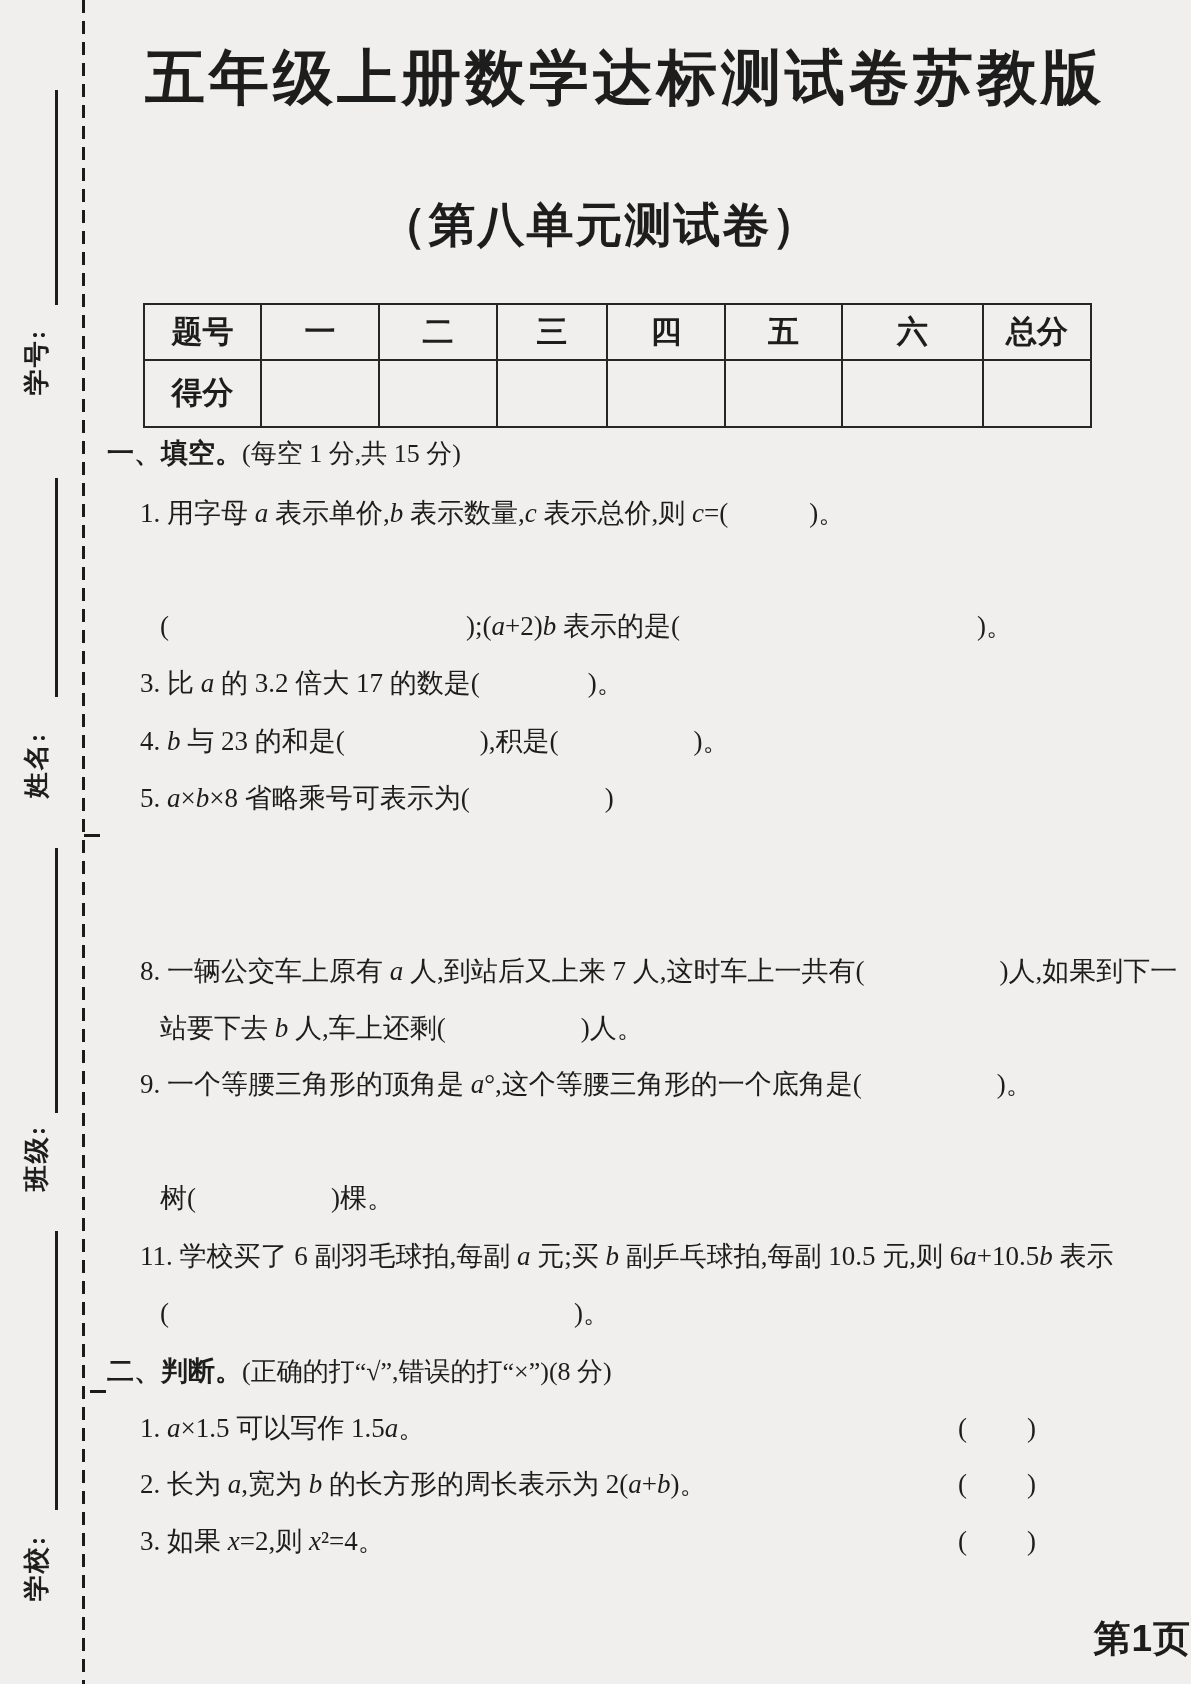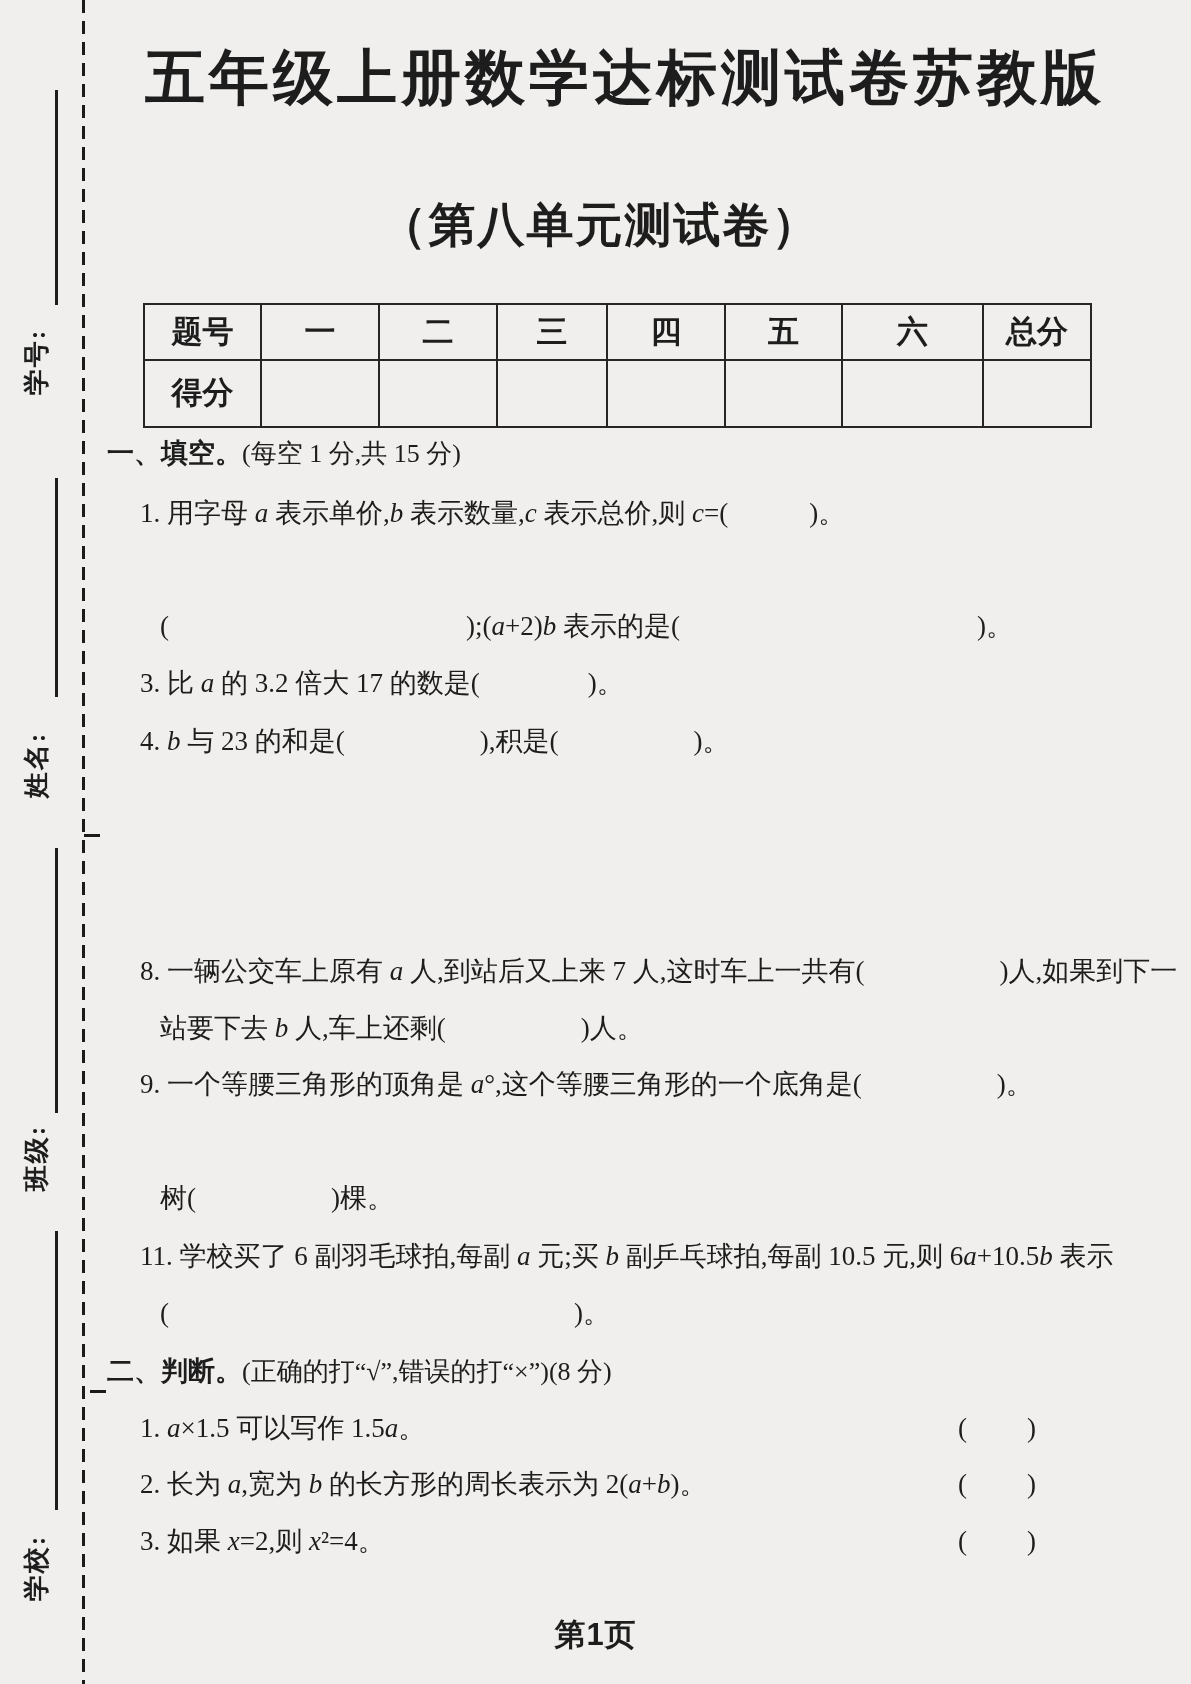--- a/index.html
+++ b/index.html
@@ -62,23 +62,23 @@
   .sec .sec-label{
     font-family:"Liberation Sans","DejaVu Sans",sans-serif;
     font-weight:800;font-size:27px;
   }
   .sec .sec-note{font-size:26px;}
   .q{position:absolute;left:140px;right:10px;font-size:27px;line-height:30px;white-space:nowrap;}
   .q.cont{left:160px;}
   .q i{font-style:italic;}
   .ans{position:absolute;left:818px;top:0;font-size:27px;letter-spacing:2px;}
   .footer{
-    position:absolute;left:0;top:1614px;width:1191px;text-align:center;
+    position:absolute;left:0;top:1614px;width:1191px;text-align:right;
     font-family:"Liberation Sans","DejaVu Sans",sans-serif;
-    font-weight:600;font-size:31px;letter-spacing:1px;
+    font-weight:600;font-size:37px;letter-spacing:1px;
   }
 </style>
 </head>
 <body>
 
 <div class="page">
 
   <div class="dashed-line"></div>
   <div class="tick t1"></div>
   <div class="tick t2"></div>
@@ -131,20 +131,21 @@
     </table>
 
   <div class="sec" style="top:438px">
     <span class="sec-label">一、填空。</span><span class="sec-note">(每空 1 分,共 15 分)</span>
   </div>
 
   <div class="q" style="top:498px">1. 用字母 <i>a</i> 表示单价,<i>b</i> 表示数量,<i>c</i> 表示总价,则 <i>c</i>=(　　　)。</div>
   <div class="q cont" style="top:611px">(　　　　　　　　　　　);(<i>a</i>+2)<i>b</i> 表示的是(　　　　　　　　　　　)。</div>
   <div class="q" style="top:668px">3. 比 <i>a</i> 的 3.2 倍大 17 的数是(　　　　)。</div>
   <div class="q" style="top:726px">4. <i>b</i> 与 23 的和是(　　　　　),积是(　　　　　)。</div>
+  <div class="q" style="top:783px">5. <i>a</i>×<i>b</i>×8 省略乘号可表示为(　　　　　)</div>
   <div class="q" style="top:956px">8. 一辆公交车上原有 <i>a</i> 人,到站后又上来 7 人,这时车上一共有(　　　　　)人,如果到下一</div>
   <div class="q cont" style="top:1013px">站要下去 <i>b</i> 人,车上还剩(　　　　　)人。</div>
   <div class="q" style="top:1069px">9. 一个等腰三角形的顶角是 <i>a</i>°,这个等腰三角形的一个底角是(　　　　　)。</div>
   <div class="q cont" style="top:1183px">树(　　　　　)棵。</div>
   <div class="q" style="top:1241px">11. 学校买了 6 副羽毛球拍,每副 <i>a</i> 元;买 <i>b</i> 副乒乓球拍,每副 10.5 元,则 6<i>a</i>+10.5<i>b</i> 表示</div>
   <div class="q cont" style="top:1298px">(　　　　　　　　　　　　　　　)。</div>
 
   <div class="sec" style="top:1356px">
     <span class="sec-label">二、判断。</span><span class="sec-note">(正确的打“√”,错误的打“×”)(8 分)</span>
   </div>

